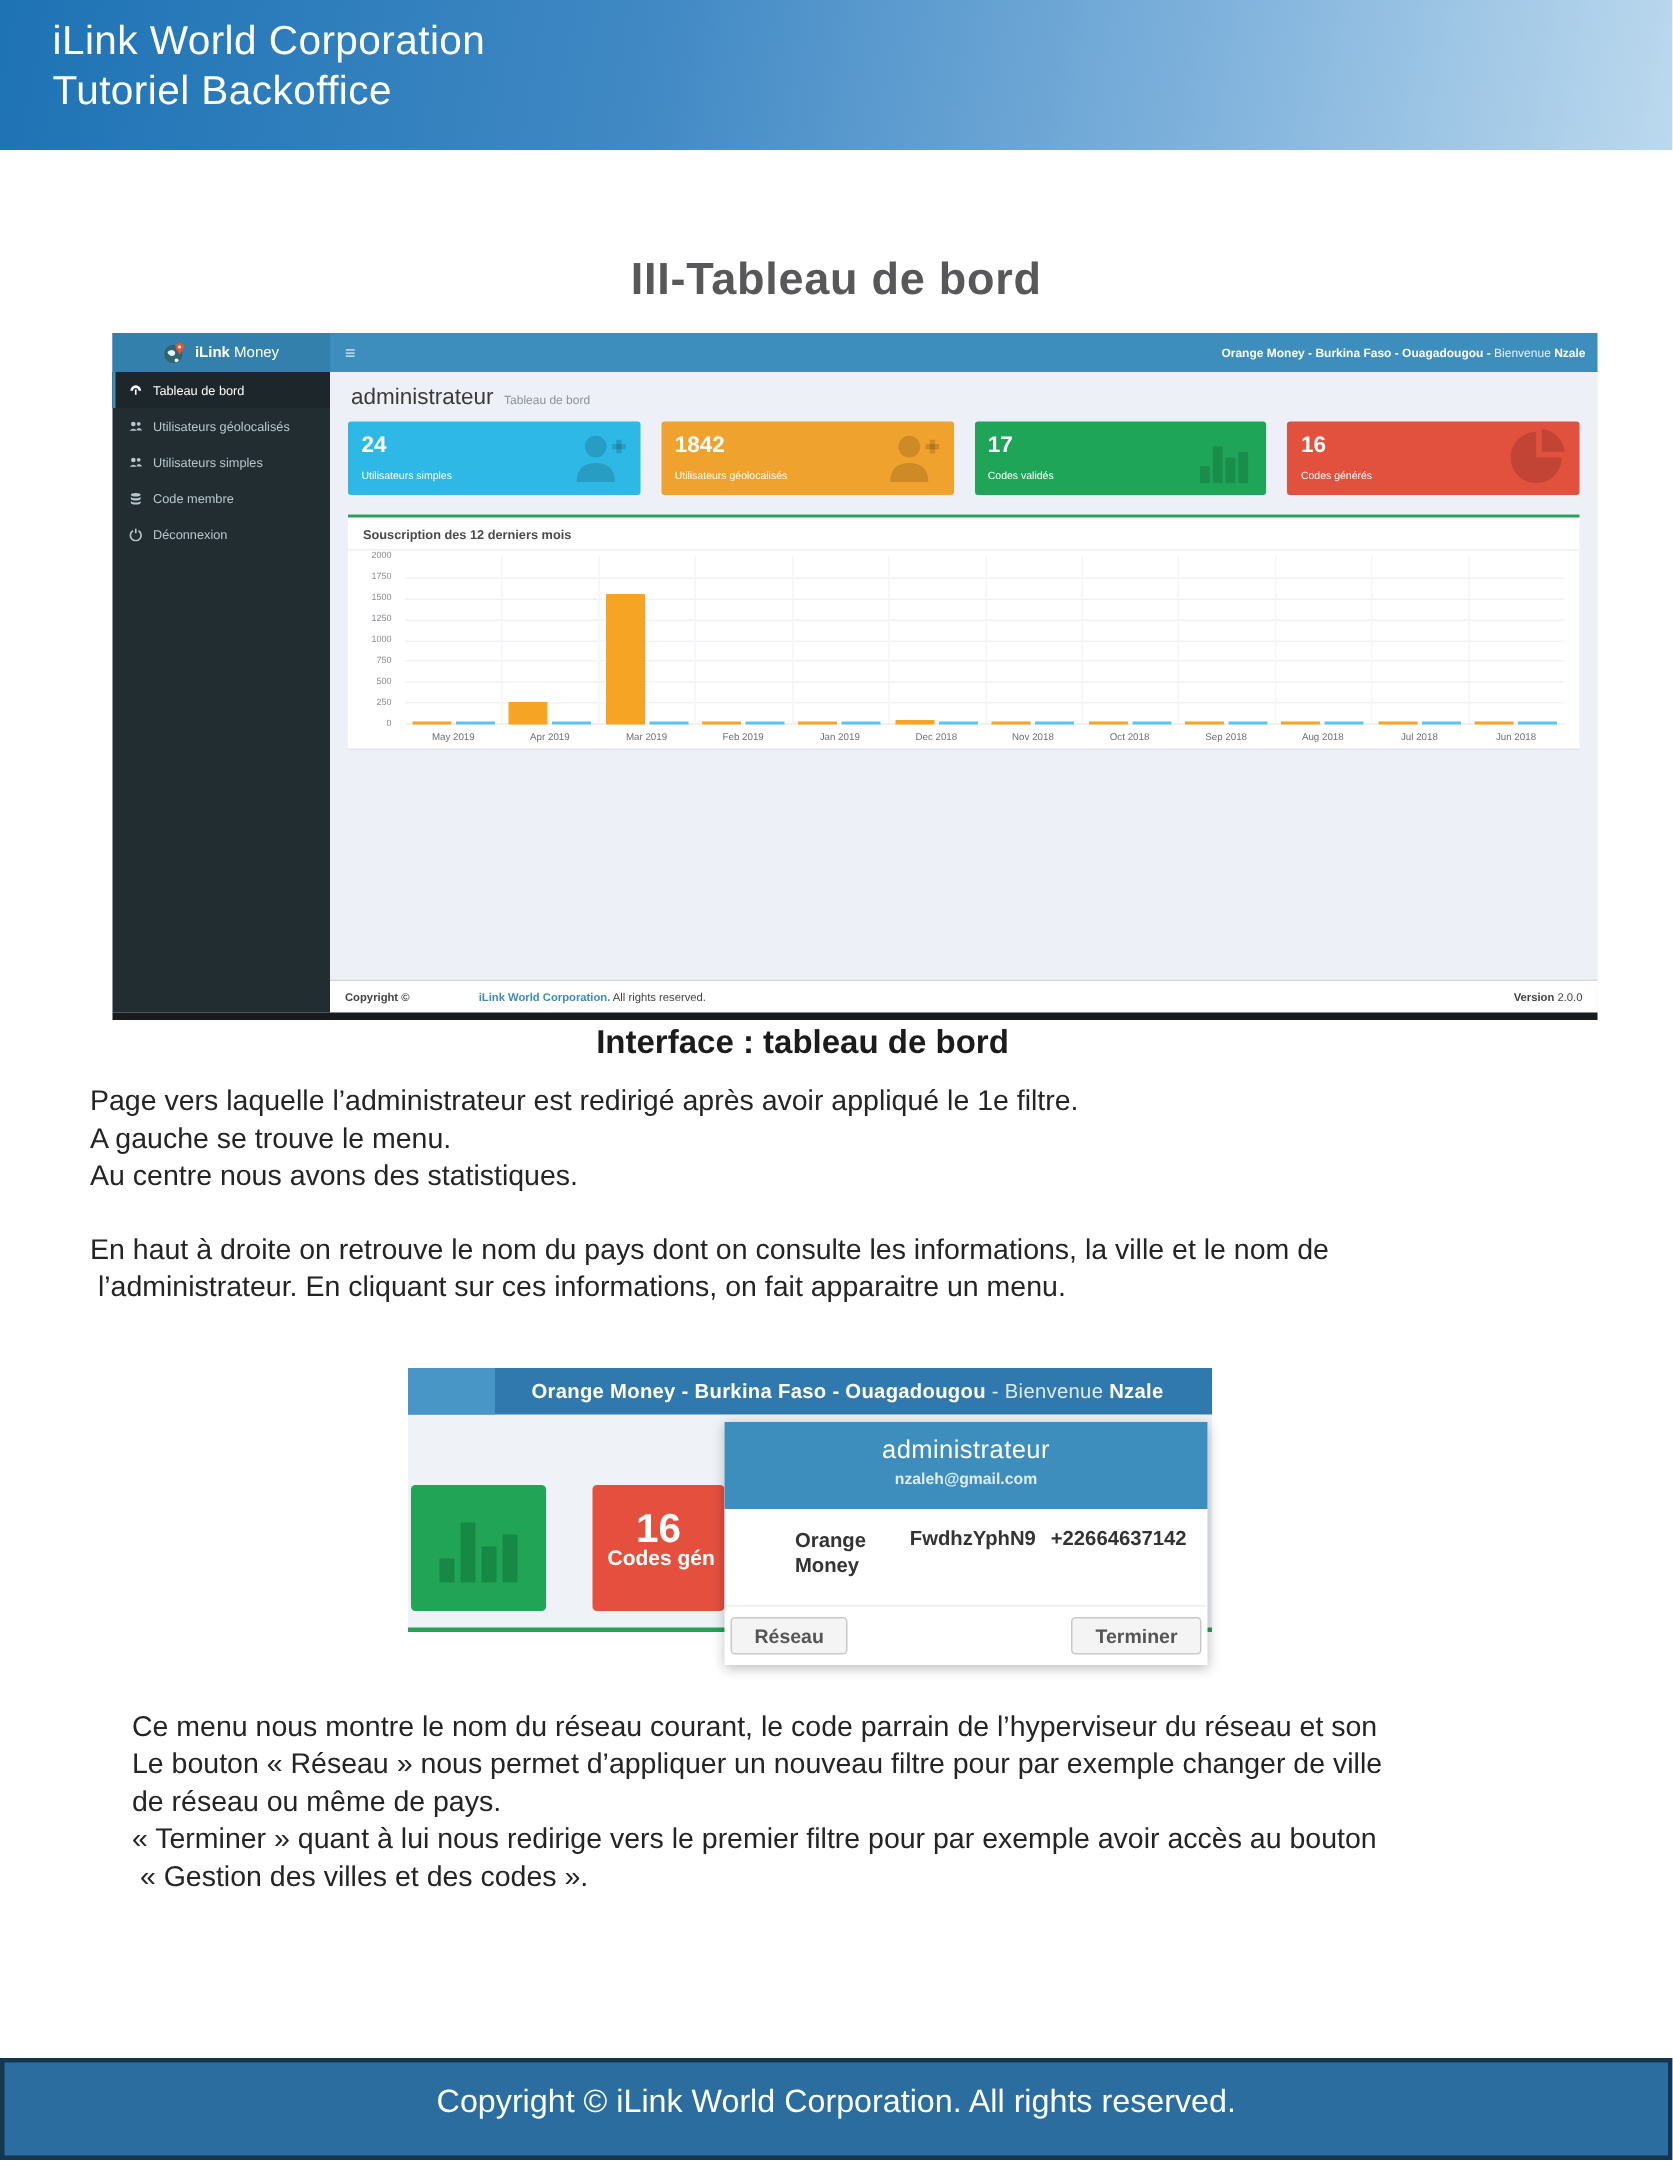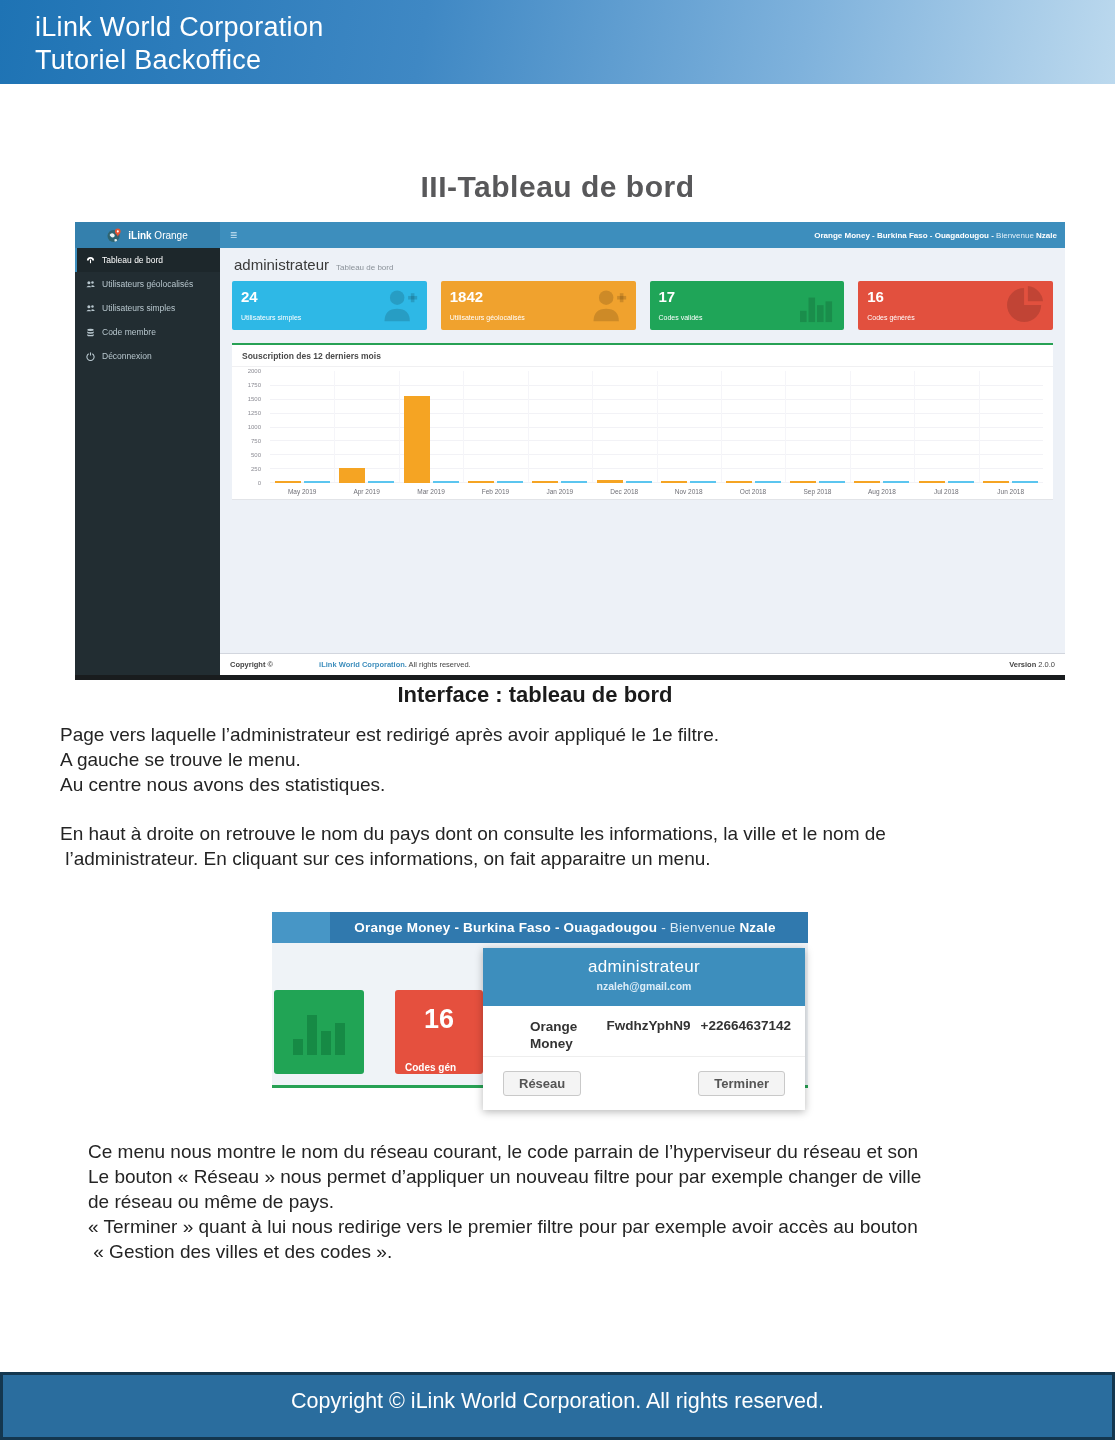--- a/index.html
+++ b/index.html
@@ -1,20 +1,20 @@
 <!DOCTYPE html>
 <html><head>
 <meta charset="utf-8">
 <style>
   * { margin:0; padding:0; box-sizing:border-box; }
   html,body { background:#fff; }
   body { font-family:"Liberation Sans", sans-serif; width:1115px; height:1443px; position:relative; overflow:hidden; }
 
   
-  .doc-header { position:absolute; left:0; top:0; width:1115px; height:84px;
+  .doc-header { position:absolute; left:0; top:0; width:1115px; height:100px;
     background:linear-gradient(100deg,#1e73b4 0%,#3f88c4 38%,#7fb2dc 72%,#bcd9ee 100%);
     color:#fff; padding:11px 0 0 35px; }
   .doc-header .line { font-size:27px; line-height:33px; font-weight:400; letter-spacing:.3px; }
 
   
   .section-title { position:absolute; left:0; top:170px; width:1115px; text-align:center;
     font-size:30px; font-weight:bold; color:#58585a; letter-spacing:.5px; }
 
   
   .dashboard { position:absolute; left:75px; top:222px; width:990px; height:458px; background:#edf1f7; font-family:"Liberation Sans",sans-serif; }
@@ -75,33 +75,33 @@
   .popup-bar { position:absolute; left:0; top:4px; width:100%; height:31px; background:#3079ae; }
   .popup-bar .seg { position:absolute; left:0; top:0; width:58px; height:31px; background:#4796c6; }
   .popup-bar .bar-text { position:absolute; left:58px; right:8px; top:0; height:31px; line-height:31px; text-align:center;
     color:#fff; font-size:13.5px; font-weight:bold; letter-spacing:.2px; }
   .popup-bar .bar-text .lite { font-weight:normal; color:#dcebf6; }
   .mini-card { position:absolute; top:82px; height:84px; border-radius:3px; }
   .mini-green { left:2px; width:90px; background:#21a455; }
   .mini-green svg { position:absolute; left:50%; top:50%; transform:translate(-50%,-50%); }
   .mini-red { left:123px; width:88px; background:#e5503e; color:#fff; overflow:hidden; }
   .mini-red .val { position:absolute; left:0; right:0; top:14px; text-align:center; font-size:27px; font-weight:bold; }
-  .mini-red .lbl { position:absolute; left:10px; top:72px; font-size:10px; font-weight:bold; white-space:nowrap; }
+  .mini-red .lbl { position:absolute; left:10px; top:40px; font-size:14px; font-weight:bold; white-space:nowrap; }
   .popup-green-line { position:absolute; left:0; top:177px; width:100%; height:3px; background:#27a154; z-index:1; }
   .dropdown { position:absolute; left:211px; top:40px; width:322px; height:162px; background:#fff; z-index:2;
     box-shadow:0 2px 8px rgba(0,0,0,.28); }
   .dd-head { height:58px; background:#3d8ebd; color:#fff; text-align:center; padding-top:9px; }
   .dd-head .dd-title { font-size:17px; letter-spacing:.3px; }
   .dd-head .dd-email { font-size:10.5px; font-weight:bold; color:#dcecf7; margin-top:3px; }
   .dd-body { display:flex; align-items:flex-start; padding:12px 14px 0 14px; gap:10px; font-size:13.5px; font-weight:bold; color:#333;margin-left:33px; }
   .dd-network { width:72px; line-height:17px; }
   .dd-code { flex:1; }
   .dd-phone { text-align:right; }
-  .dd-foot { position:absolute; left:0; right:0; bottom:0; height:54px; border-top:1px solid #eee;
-    display:flex; justify-content:space-between; align-items:center; padding:0 20px; }
+  .dd-foot { position:absolute; left:0; right:0; bottom:0; height:40px; border-top:1px solid #eee;
+    display:flex; justify-content:space-between; align-items:center; padding:0 4px; }
   .dd-btn { background:#f4f4f4; border:1px solid #c9c9c9; border-radius:3px; padding:4px 15px;
     font-size:13px; font-weight:bold; color:#555; font-family:"Liberation Sans",sans-serif; cursor:pointer; }
 
   
   .page-footer { position:absolute; left:0; top:1372px; width:1115px; height:68px; background:#2a6d9e;
     border:3px solid #14374f; display:flex; align-items:center; justify-content:center; }
   .page-footer .txt { color:#fff; font-size:21.5px; font-weight:400; margin-top:-10px; }
 </style>
 </head>
 <body>
@@ -117,21 +117,21 @@
   <div class="navbar">
     <div class="brand">
       <svg width="15" height="15" viewBox="0 0 16 16">
         <circle cx="7" cy="8.5" r="6.5" fill="#2f6470"></circle>
         <path d="M3 7 q2 -2 4 -1 q2 1 1 3 q-2 2 -4 0 q-1.5 -1 -1 -2z" fill="#e9f3f5"></path>
         <path d="M8 12 q2 -1 3 1 q-1.5 2 -3 1z" fill="#e9f3f5"></path>
         <circle cx="11.5" cy="3.6" r="3" fill="#e8522f"></circle>
         <path d="M9.2 5.2 L11.5 9 L13.8 5.2 Z" fill="#e8522f"></path>
         <circle cx="11.5" cy="3.6" r="1.1" fill="#fff"></circle>
       </svg>
-      <span><b>iLink</b><span> Orange</span></span>
+      <span><b>iLink</b><span> Money</span></span>
     </div>
     <span class="hamburger">≡</span>
     <div class="nav-user">
       <span>Orange Money - Burkina Faso - Ouagadougou - </span><span class="lite">Bienvenue </span><span>Nzale</span>
     </div>
   </div>
 
   <div class="sidebar">
     <div class="side-item active">
       <svg width="9" height="9" viewBox="0 0 10 10">

